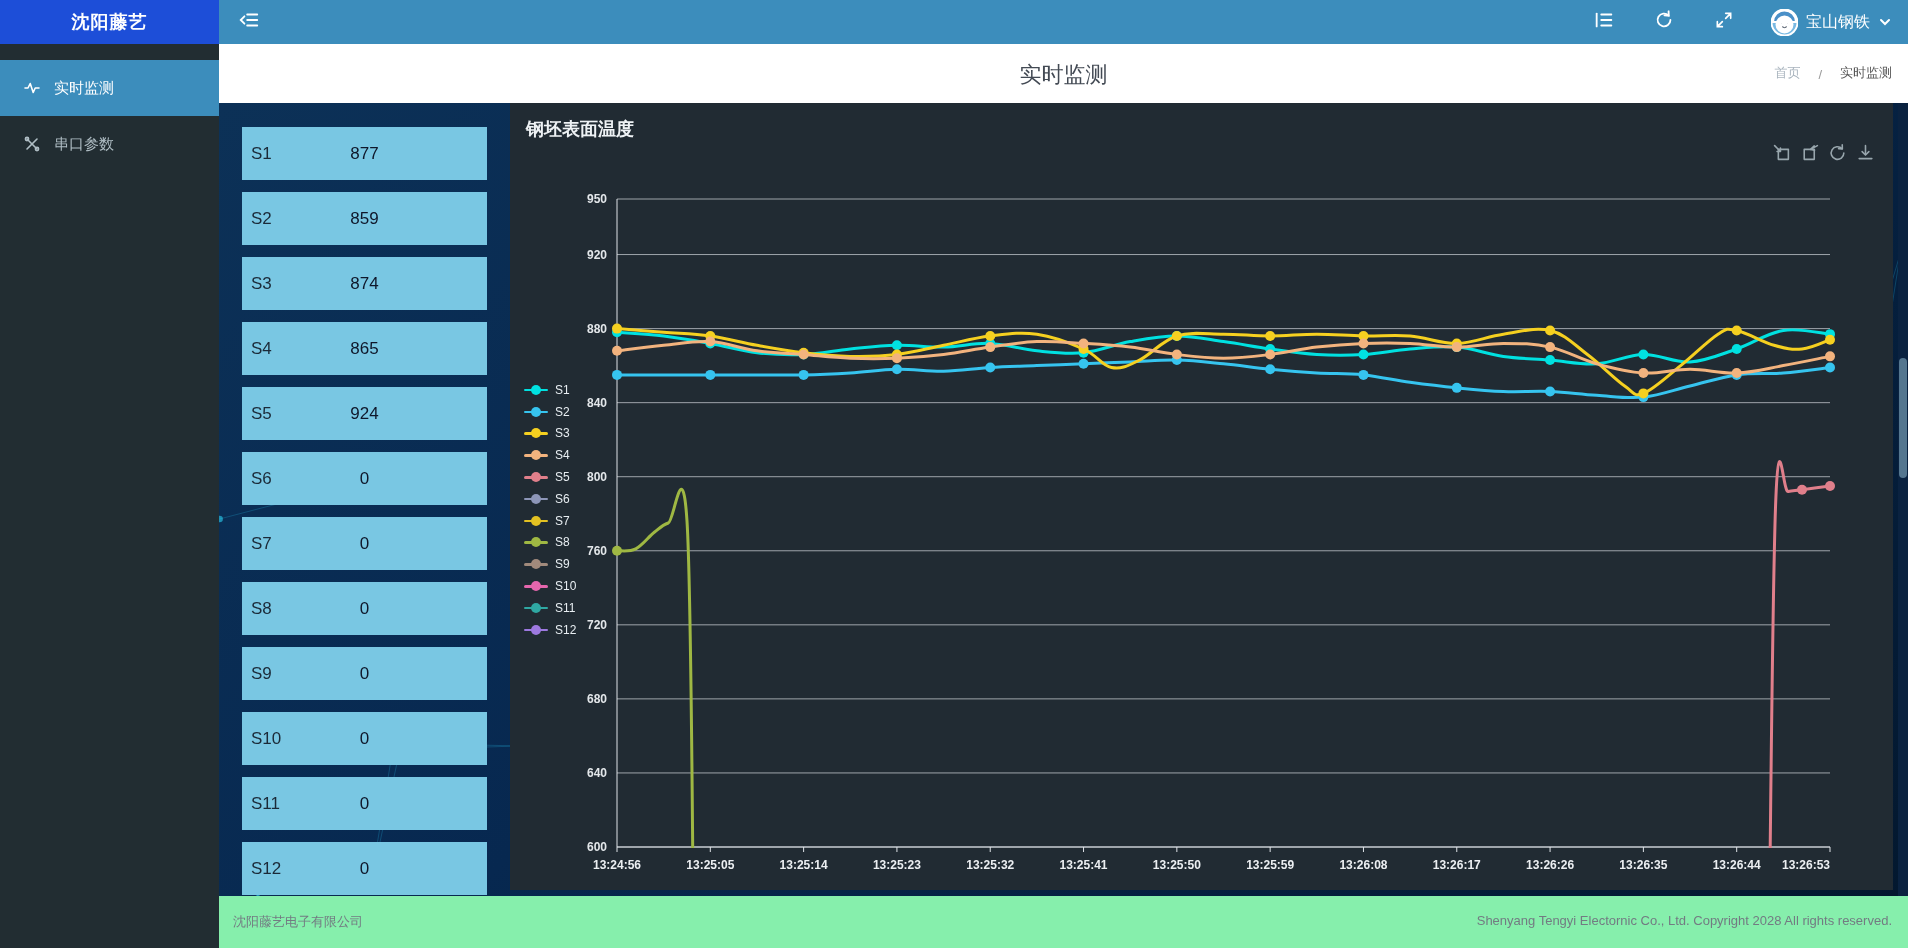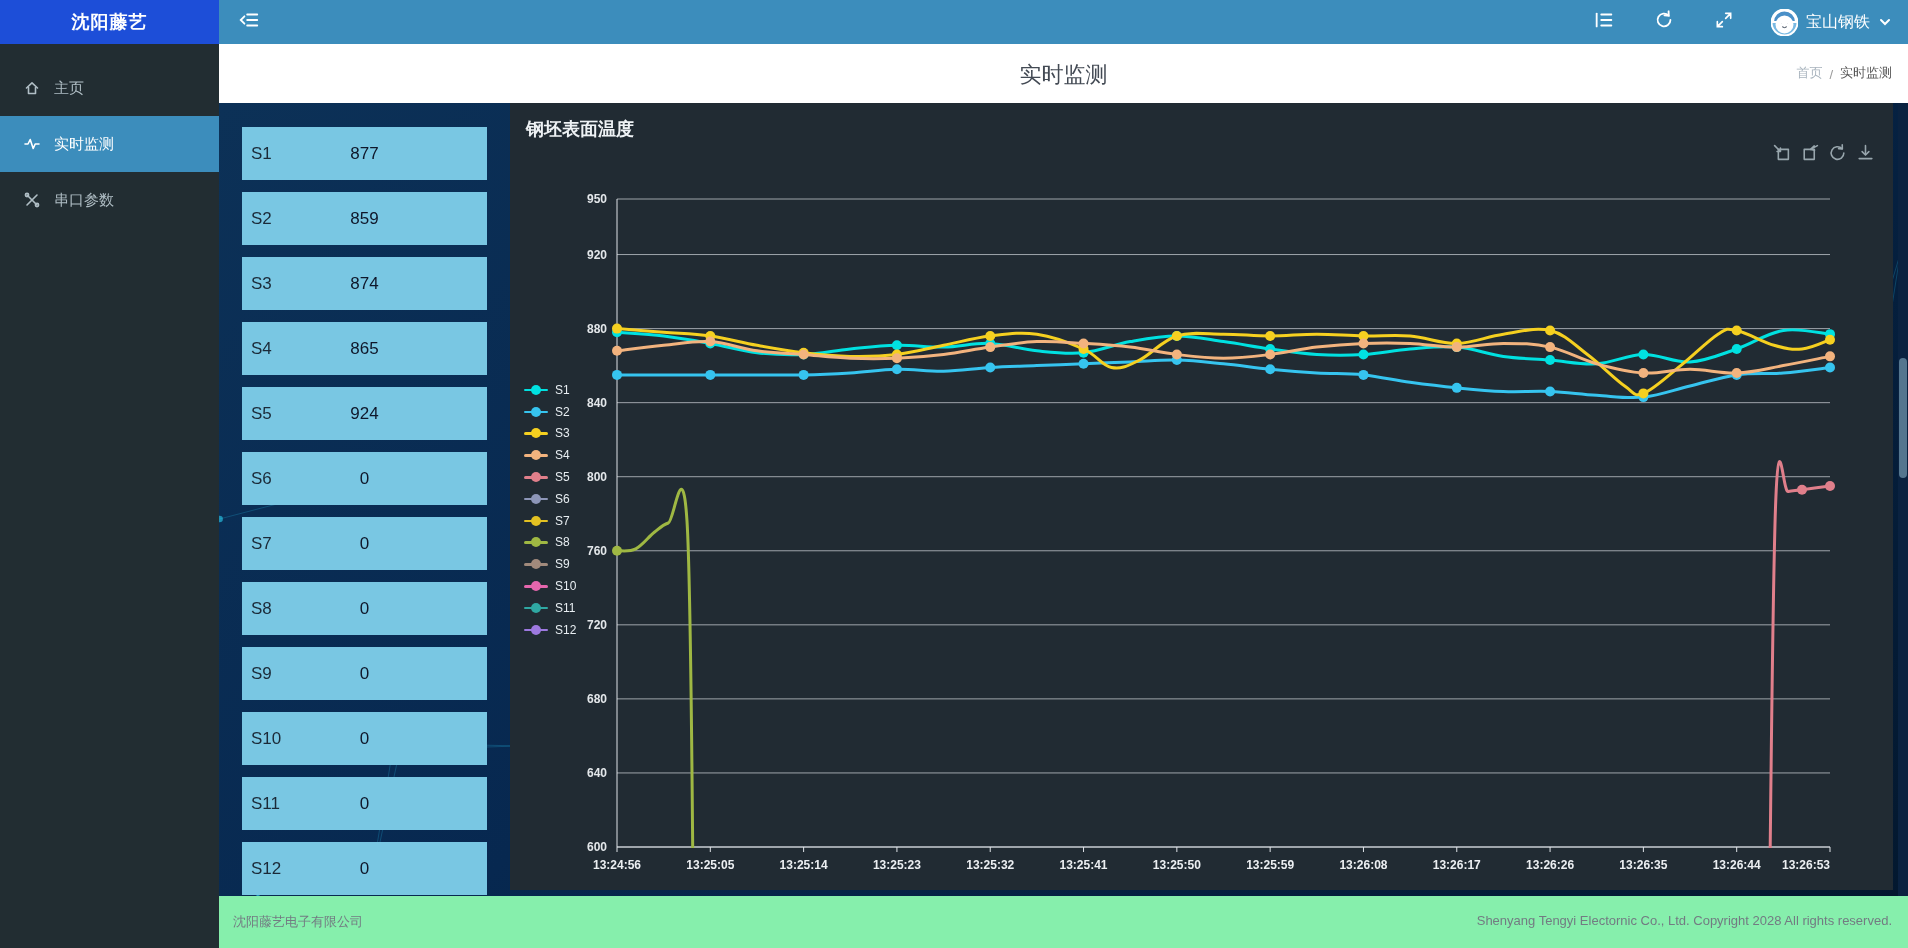--- a/index.html
+++ b/index.html
@@ -21,21 +21,21 @@
   .sidebar { position:absolute; left:0; top:44px; width:219px; height:904px; background:#222d32; z-index:20; padding-top:16px; }
   .side-item { height:56px; display:flex; align-items:center; padding-left:24px; gap:14px;
                color:#b0bec5; font-size:15px; cursor:pointer; }
   .side-item svg { stroke:#b0bec5; fill:none; stroke-width:1.6; stroke-linecap:round; stroke-linejoin:round; flex:0 0 auto; }
   .side-item.active { background:#3c8dbc; color:#fff; }
   .side-item.active svg { stroke:#fff; }
 
   
   .pageheader { position:absolute; left:219px; top:44px; width:1689px; height:59px; background:#fff; z-index:10; }
   .pagetitle { position:absolute; left:0; right:0; top:16px; text-align:center; font-size:22px; color:#434a54; }
-  .breadcrumb { position:absolute; right:16px; top:20px; font-size:13px; color:#999; display:flex; gap:7px; align-items:flex-end; }
+  .breadcrumb { position:absolute; right:16px; top:20px; font-size:13px; color:#999; display:flex; gap:18px; align-items:flex-end; }
   .breadcrumb .bc-home { color:#a9b4be; cursor:pointer; }
   .breadcrumb .bc-cur { color:#555; }
 
   
   .content { position:absolute; left:219px; top:103px; width:1689px; height:793px; overflow:hidden;
              background:linear-gradient(135deg,#0c3157 0%,#072850 42%,#03182f 100%); }
   .plexus { position:absolute; left:0; top:0; z-index:0; }
 
   .cards { position:absolute; left:23px; top:24px; width:245px; z-index:5; }
   .card { position:relative; width:245px; height:53px; background:#79c7e3; margin-bottom:12px; }
@@ -118,29 +118,20 @@
           <svg width="14" height="14" viewBox="0 0 14 14">
               <path d="M3 5 L7 9 L11 5" stroke="#fff" stroke-width="2" fill="none" stroke-linecap="round"></path>
             </svg>
         </span>
       </div>
     </div>
   </div>
 
   <div class="sidebar">
       <div id="side-items">
-        <div class="side-item">
-          <span style="display: flex;">
-            <svg width="16" height="16" viewBox="0 0 16 16">
-              <path d="M2.5 8 L8 2.8 L13.5 8"></path>
-              <path d="M4.5 7.5 V13.5 H11.5 V7.5"></path>
-            </svg>
-          </span>
-          <span>主页</span>
-        </div>
         <div class="side-item active">
           <span style="display: flex;">
             <svg width="16" height="16" viewBox="0 0 16 16">
               <path d="M1 8 H4 L6.2 3.5 L9.2 12.5 L11.2 8 H15"></path>
             </svg>
           </span>
           <span>实时监测</span>
         </div>
         <div class="side-item">
           <span style="display: flex;">

